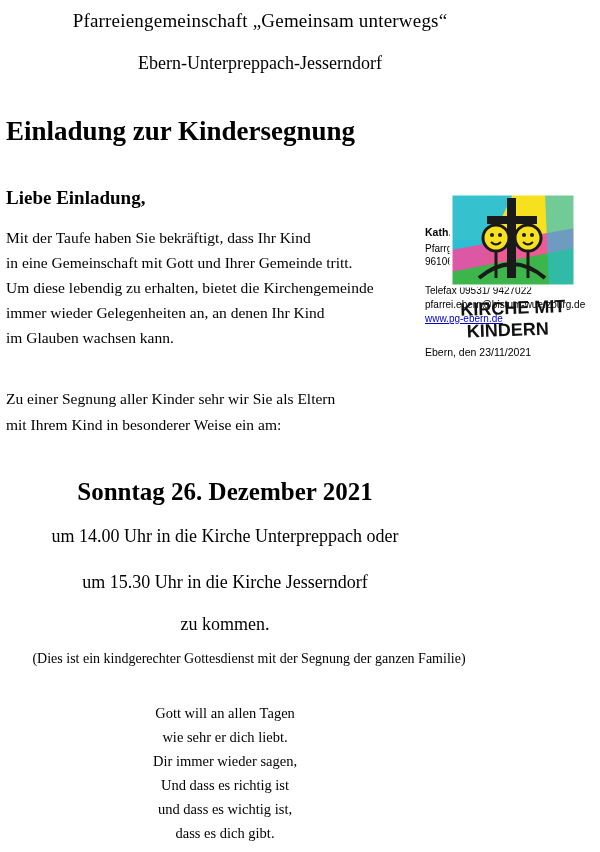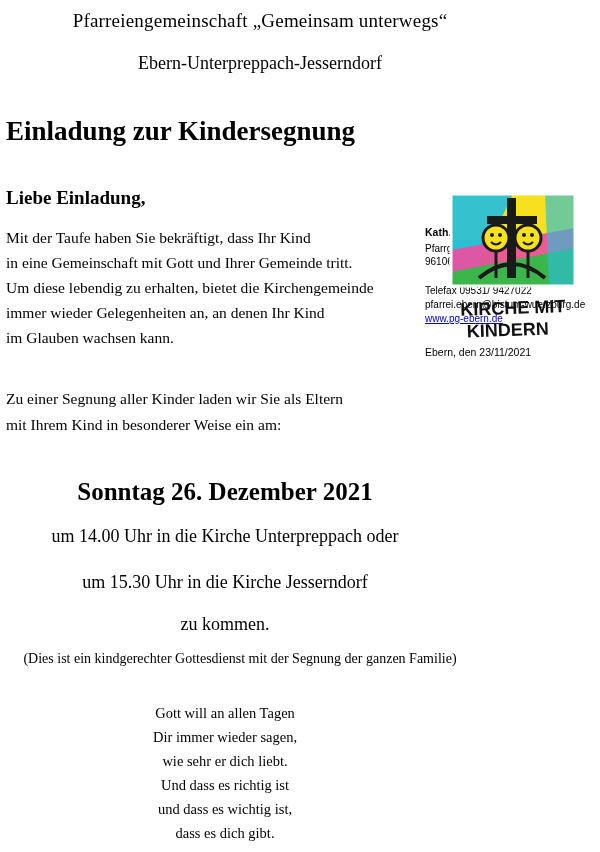--- a/index.html
+++ b/index.html
@@ -167,21 +167,21 @@
     font-size: 18px;
     width: 440px;
     padding-left: 5px;
     margin-top: 16px;
   }
   .note-line {
     text-align: center;
     font-family: "Liberation Serif", serif;
     font-size: 14px;
     width: 470px;
-    padding-left: 5px;
+    padding-left: 14px;
     margin-top: 16px;
   }
 
   
   .poem {
     margin-top: 34px;
     text-align: center;
     width: 440px;
     padding-left: 5px;
   }
@@ -227,21 +227,21 @@
     <div class="left-col">
       <div class="para1">
         <p>Mit der Taufe haben Sie bekräftigt, dass Ihr Kind</p>
         <p>in eine Gemeinschaft mit Gott und Ihrer Gemeinde tritt.</p>
         <p>Um diese lebendig zu erhalten, bietet die Kirchengemeinde</p>
         <p>immer wieder Gelegenheiten an, an denen Ihr Kind</p>
         <p> im Glauben wachsen kann.</p>
       </div>
 
       <div class="para2">
-        <p>Zu einer Segnung aller Kinder laden wir Sie als Eltern</p>
+        <p>Zu einer Segnung aller Kinder sehr wir Sie als Eltern</p>
         <p>mit Ihrem Kind in besonderer Weise ein am:</p>
       </div>
     </div>
 
     <div class="right-col">
       <div class="addr-name">Kath. Pfarramt St. Laurentius</div>
       <div class="addr-lines">
         <div>Pfarrgasse 2</div>
         <div>96106 Ebern</div>
       </div>
@@ -292,22 +292,22 @@
   </div>
 
   <div class="big-date">Sonntag 26. Dezember 2021</div>
   <div class="time-line">um 14.00 Uhr in die Kirche Unterpreppach oder</div>
   <div class="time-line">um 15.30 Uhr in die Kirche  Jesserndorf</div>
   <div class="come-line">zu kommen.</div>
   <div class="note-line">(Dies ist ein kindgerechter Gottesdienst mit der Segnung der ganzen Familie)</div>
 
   <div class="poem">
     <div>Gott will an allen Tagen</div>
+    <div>wie sehr er dich liebt.</div>
     <div>Dir immer wieder sagen,</div>
-    <div>wie sehr er dich liebt.</div>
     <div>Und dass es richtig ist</div>
     <div>und dass es wichtig ist,</div>
     <div>dass es dich gibt.</div>
     <div class="poem-last">
       <span class="poem-bold">DU BIST GETAUFT !</span>
       <span class="poem-author">Rolf Krenzer</span>
     </div>
   </div>
 
 </div>

